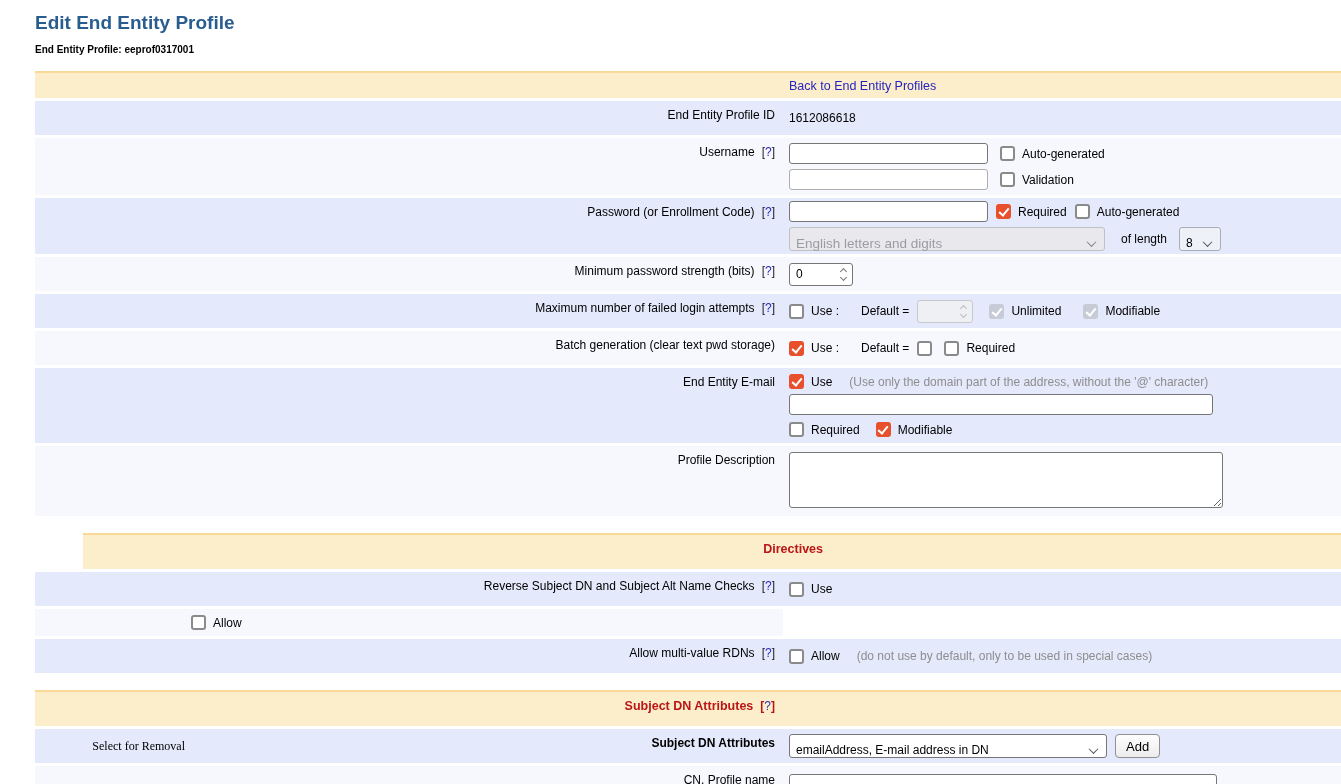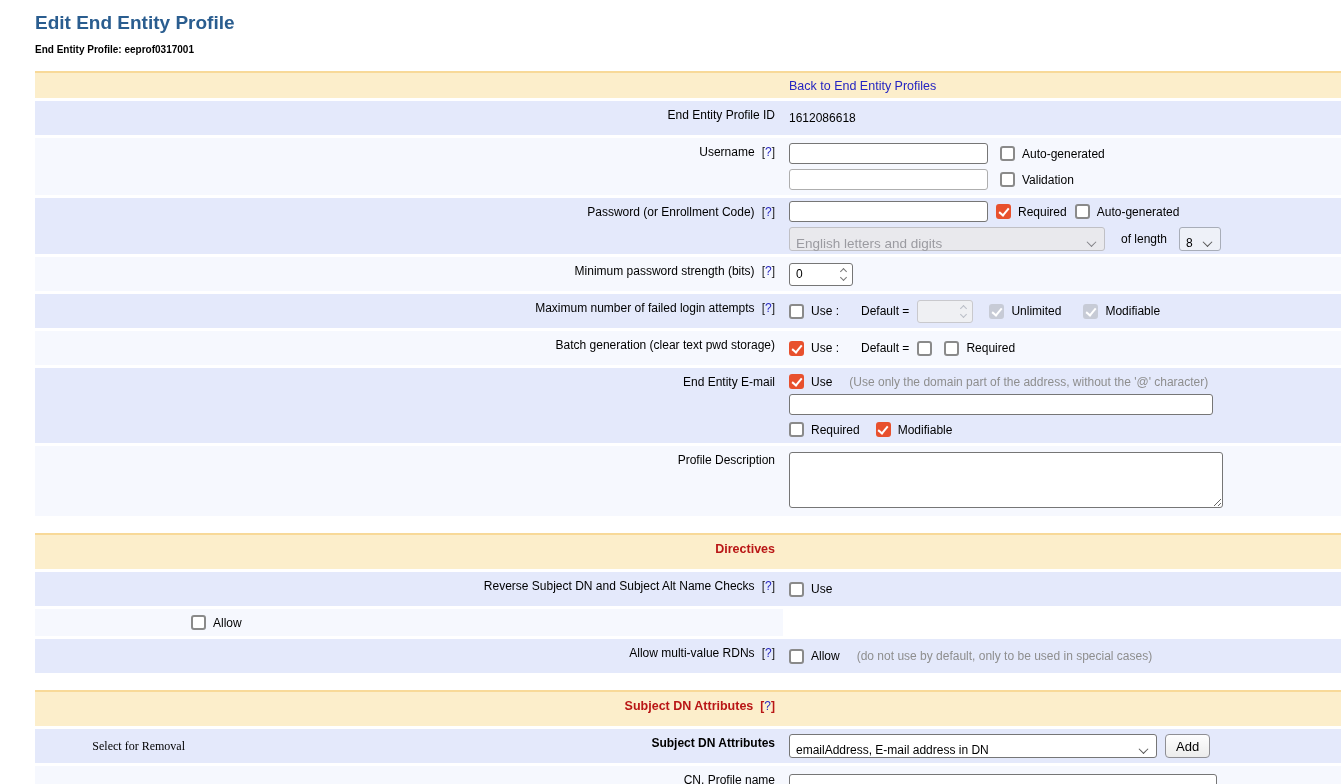--- a/index.html
+++ b/index.html
@@ -32,21 +32,21 @@
 
   .r-header  { min-height:27px; }
   .r-id      { min-height:24px; }
   .r-user    { min-height:57px; }
   .r-pass    { min-height:55px; }
   .r-minstr  { min-height:27px; }
   .r-maxfail { min-height:28px; }
   .r-batch   { min-height:28px; }
   .r-email   { min-height:75px; }
   .r-desc    { min-height:70px; }
-  .r-dhead   { min-height:27px; }
+  .r-dhead   { min-height:27px;margin-left:48px; }
   .r-d       { min-height:27px; }
   .r-shead   { min-height:27px; }
   .r-sdn     { min-height:29px; }
   .r-cn      { min-height:74px; }
   .sect-gap  { height:14px; }
 
   a.back-link { color:#2424c2; text-decoration:none; font-size:12.5px; }
   .help { margin-left:7px; text-decoration:none; cursor:pointer; }
   .help .br { color:#1c1c1c; }
   .help .q  { color:#2a2ac0; }
@@ -88,21 +88,21 @@
 
   
   .sel {
     display:flex; align-items:center; height:24px;
     border:1px solid #767676; border-radius:3px; background:#fff;
     padding:8px 9px 0 6px; cursor:pointer;
   }
   .sel .sel-text { flex:1 1 auto; white-space:nowrap; overflow:hidden; }
   .sel.disabled { background:#e9e9ed; border-color:#c0c0c5; color:#9b9ba1; font-size:13.5px; }
   .sel.gray { background:#eef1f8; border-color:#a8adb8; }
-  .w315 { width:316px; } .w335 { width:368px; } .w42 { width:42px; }
+  .w315 { width:316px; } .w335 { width:318px; } .w42 { width:42px; }
   .chev {
     width:7px; height:7px; flex:0 0 7px; margin-left:8px;
     border-right:1.6px solid #555; border-bottom:1.6px solid #555;
     transform:rotate(45deg) translate(-1px,-1px);
   }
   .sel.disabled .chev { border-color:#808086; }
 
   
   .spin {
     display:flex; align-items:center; height:23px; width:64px;

